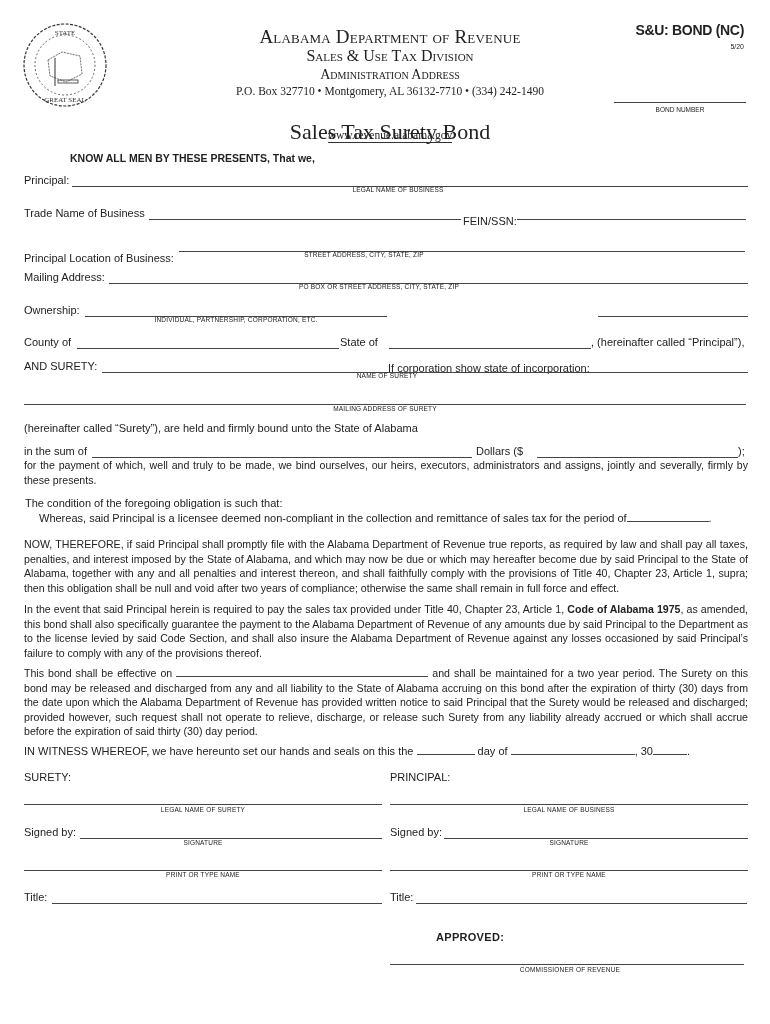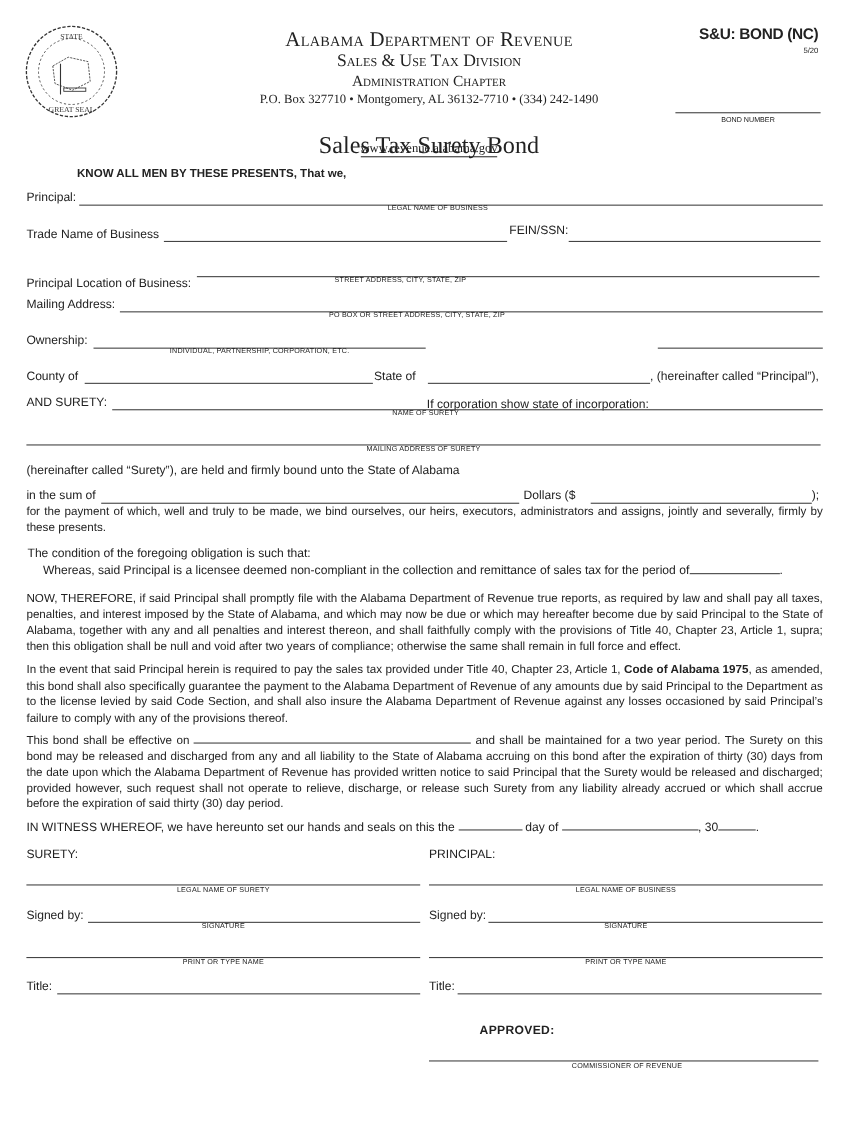--- a/index.html
+++ b/index.html
@@ -35,39 +35,39 @@
     <path d="M26 38 L40 30 L58 34 L60 52 L44 60 L28 54 Z" fill="none" stroke="#444" stroke-width="0.8" stroke-dasharray="2 1"></path>
     <line x1="33" y1="36" x2="33" y2="64" stroke="#333" stroke-width="1"></line>
     <rect x="36" y="58" width="20" height="3" fill="none" stroke="#333" stroke-width="0.8"></rect>
     <text x="43" y="13" font-size="7" text-anchor="middle" font-family="Liberation Serif, serif" fill="#333">STATE</text>
     <text x="43" y="80" font-size="7" text-anchor="middle" font-family="Liberation Serif, serif" fill="#333">GREAT SEAL</text>
   </svg>
 </div>
 
 <div class="abs hdr h1">Alabama Department of Revenue</div>
 <div class="abs hdr h2">Sales &amp; Use Tax Division</div>
-<div class="abs hdr h3">Administration Chapter</div>
+<div class="abs hdr h3">Administration Address</div>
 <div class="abs hdr h4">P.O. Box 327710  •  Montgomery, AL 36132-7710  •  (334) 242-1490</div>
 <div class="abs hdr h5"><span>www.revenue.alabama.gov</span></div>
 <div class="abs title">Sales Tax Surety Bond</div>
 
 <div class="abs formid">S&amp;U: BOND (NC)</div>
 <div class="abs rev">5/20</div>
 <div class="abs bondline"></div>
 <div class="abs bondlbl">BOND NUMBER</div>
 
 <div class="abs t b" style="left:24px; top:152px; font-size:10.5px;">KNOW ALL MEN BY THESE PRESENTS, That we,</div>
 
 <div class="abs t" style="left:24px; top:174px;">Principal:</div>
 <div class="abs line" style="left:72px; top:185px; width:676px;"></div>
 <div class="abs sub" style="left:72px; width:676px; top:186px; left:24px; width:748px;">LEGAL NAME OF BUSINESS</div>
 
 <div class="abs t" style="left:24px; top:207px;">Trade Name of Business</div>
 <div class="abs line" style="left:149px; top:218px; width:312px;"></div>
-<div class="abs t" style="left:463px; top:204px;">FEIN/SSN:</div>
+<div class="abs t" style="left:463px; top:215px;">FEIN/SSN:</div>
 <div class="abs line" style="left:517px; top:218px; width:229px;"></div>
 
 <div class="abs t" style="left:24px; top:252px;">Principal Location of Business:</div>
 <div class="abs line" style="left:179px; top:250px; width:566px;"></div>
 <div class="abs sub" style="left:179px; width:370px; top:251px;">STREET ADDRESS, CITY, STATE, ZIP</div>
 
 <div class="abs t" style="left:24px; top:271px;">Mailing Address:</div>
 <div class="abs line" style="left:109px; top:282px; width:639px;"></div>
 <div class="abs sub" style="left:109px; width:540px; top:283px;">PO BOX OR STREET ADDRESS, CITY, STATE, ZIP</div>
 

